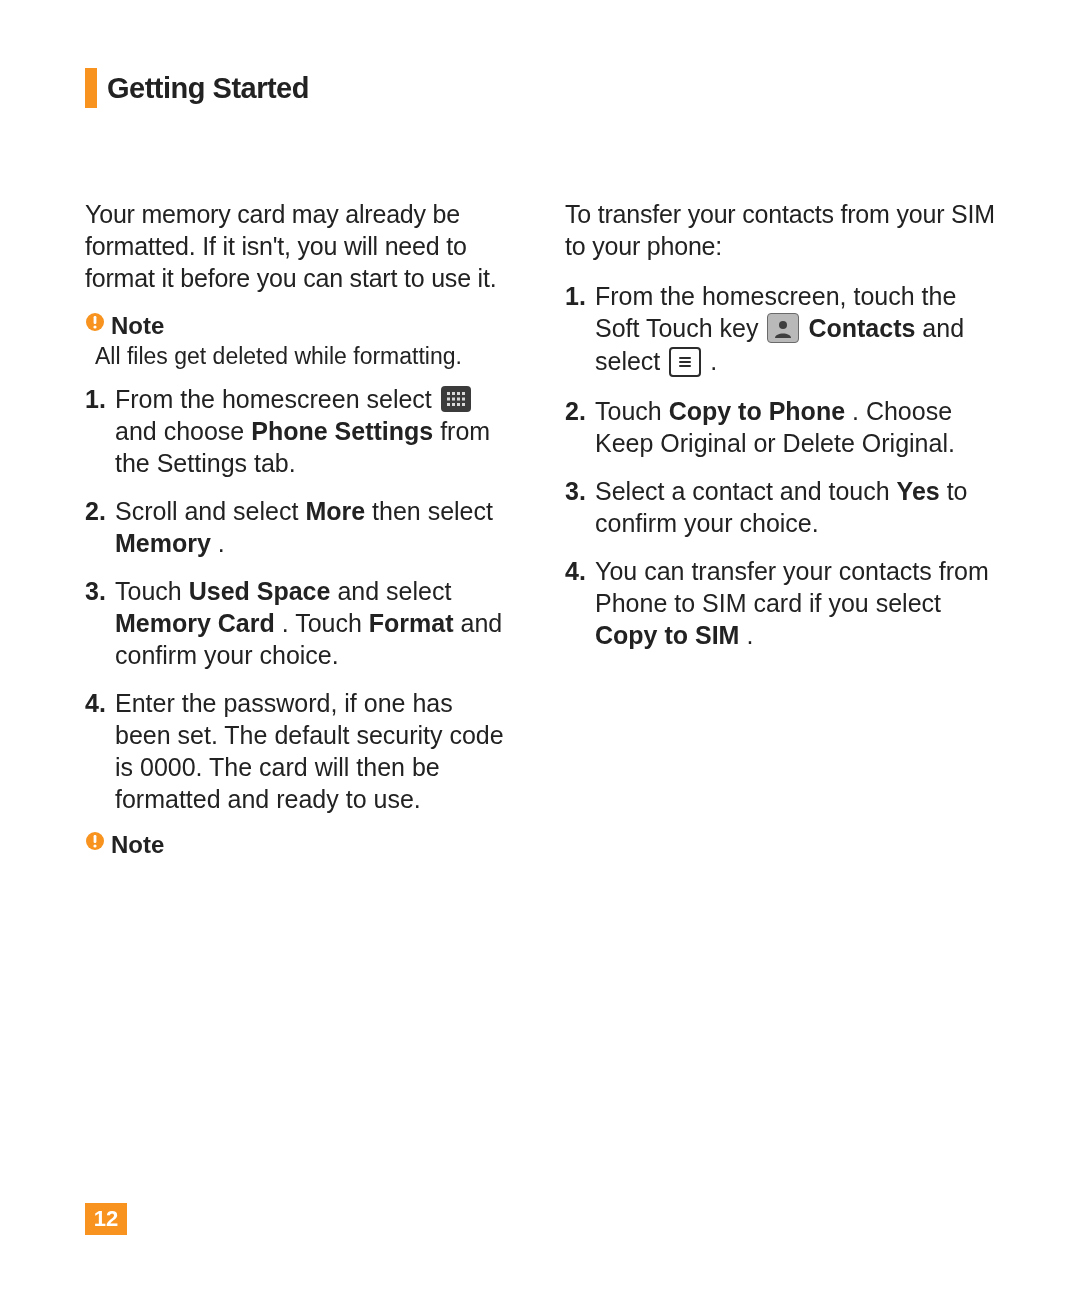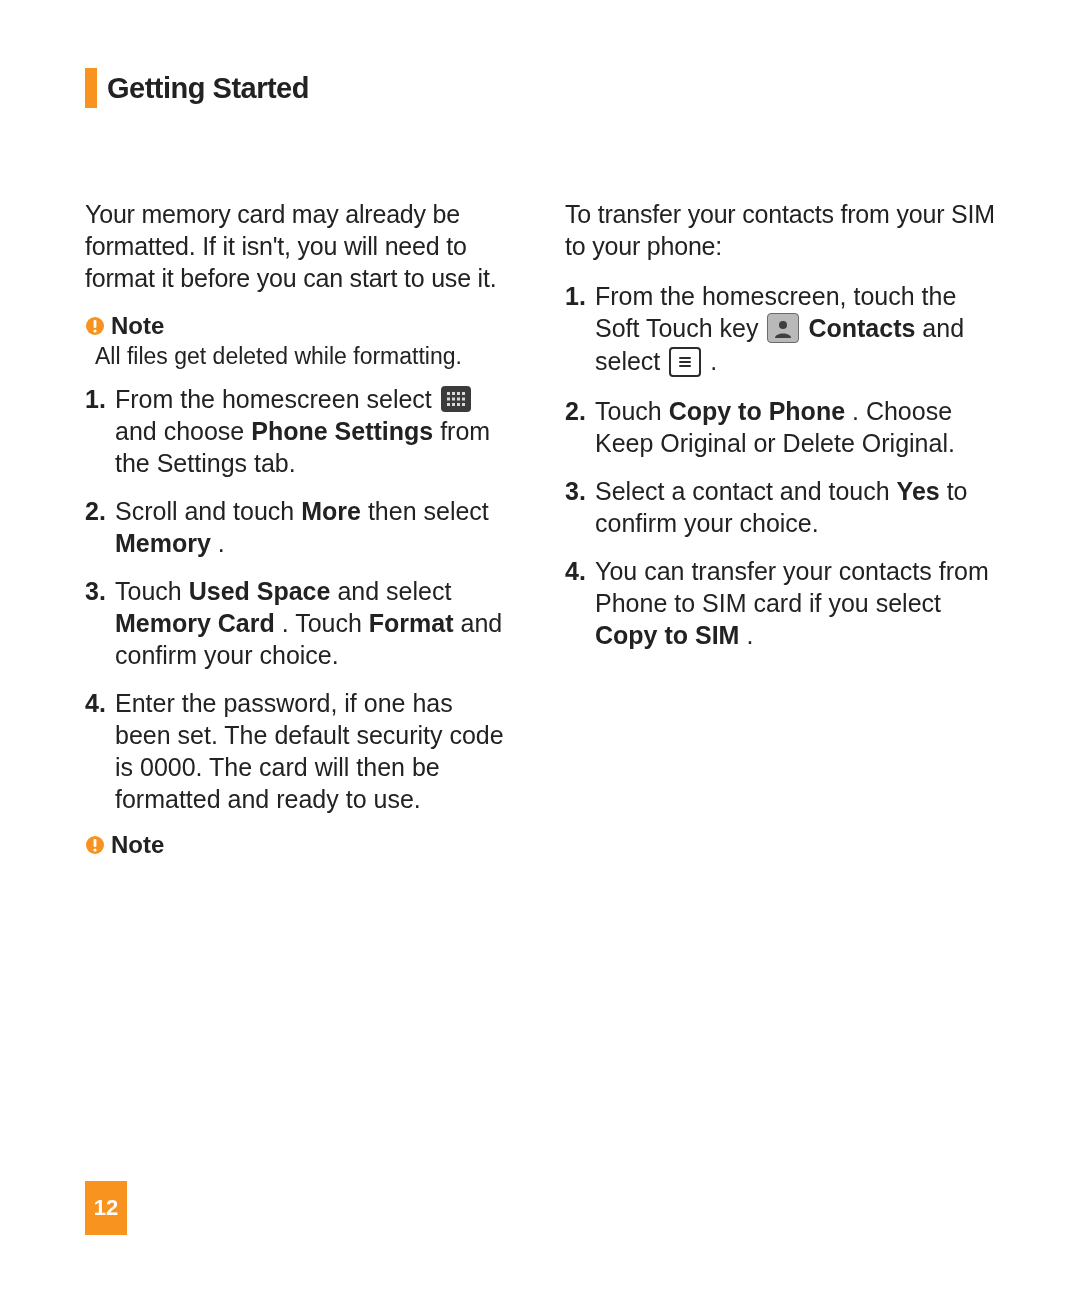--- a/index.html
+++ b/index.html
@@ -58,21 +58,20 @@
     margin: 0 0 18px 0;
     font-stretch: condensed;
     letter-spacing: -0.2px;
     font-weight: 300;
   }
   .note-block {
     margin: 10px 0 6px 0;
   }
   .note-head {
     display: flex;
-    align-items: center;
     gap: 6px;
     margin-bottom: 2px;
   }
   .note-icon {
     width: 20px;
     height: 20px;
     display: inline-flex;
     align-items: center;
     justify-content: center;
   }
@@ -148,21 +147,21 @@
     background: #fff;
     align-items: center;
     justify-content: center;
   }
   .inline-icon.menu svg { display:block; }
   .page-number {
     position: absolute;
     left: 85px;
     bottom: 60px;
     width: 42px;
-    height: 54px;
+    height: 32px;
     background: #f7931e;
     color: #fff;
     font-weight: 700;
     font-size: 22px;
     display: flex;
     align-items: center;
     justify-content: center;
     font-stretch: condensed;
   }
 </style>
@@ -214,21 +213,21 @@
                   <rect x="12" y="13" width="3" height="3"></rect>
                   <rect x="17" y="13" width="3" height="3"></rect>
               </g>
             </svg>
           </span>
           <span> and choose </span>
           <span class="b">Phone Settings</span>
           <span> from the Settings tab.</span>
         </li>
         <li>
-          <span>Scroll and touch </span>
+          <span>Scroll and select </span>
           <span class="b">More</span>
           <span> then select </span>
           <span class="b">Memory</span>
           <span>.</span>
         </li>
         <li>
           <span>Touch </span>
           <span class="b">Used Space</span>
           <span> and select </span>
           <span class="b">Memory Card</span>

